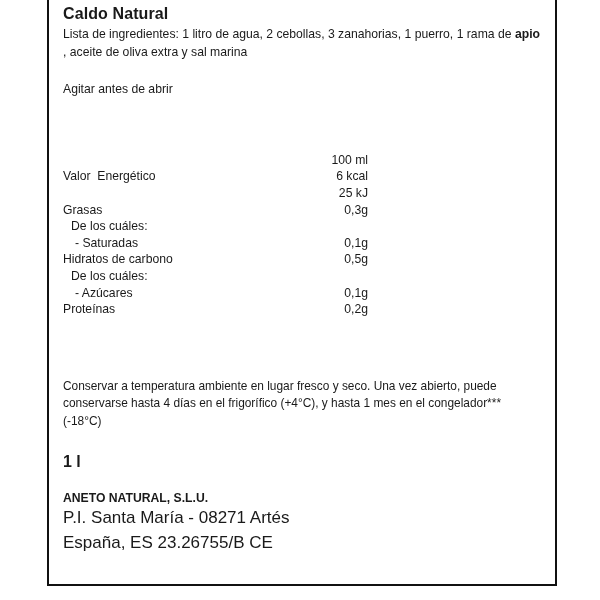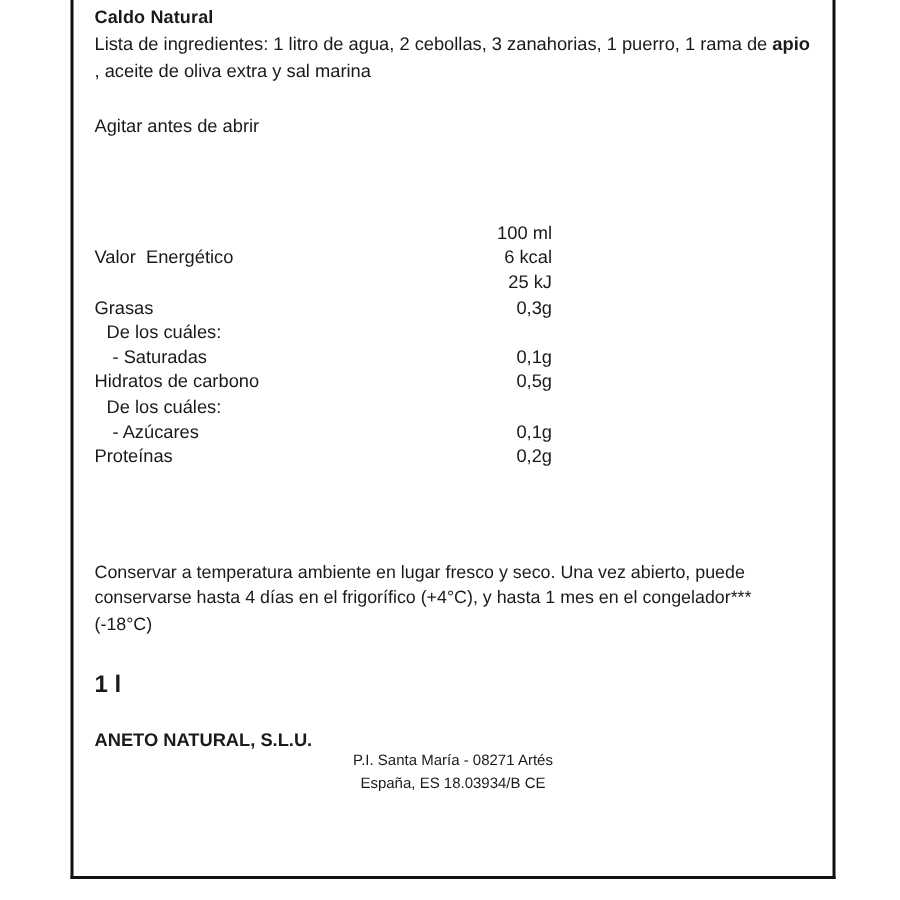--- a/index.html
+++ b/index.html
@@ -22,21 +22,21 @@
     width: 510px;
     height: 590px;
     border-left: 2px solid #111111;
     border-right: 2px solid #111111;
     border-bottom: 2px solid #111111;
     box-sizing: border-box;
     padding: 0 14px;
   }
 
   .title {
-    font-size: 12px;
+    font-size: 16px;
     font-weight: bold;
     margin-top: 8px;
     line-height: 1.25;
     letter-spacing: 0.1px;
   }
 
   .ingredients {
     font-size: 12.2px;
     line-height: 1.47;
     margin-top: 2px;
@@ -85,24 +85,23 @@
     font-weight: bold;
     margin-top: 22px;
   }
 
   .company {
     font-size: 12.2px;
     font-weight: bold;
     margin-top: 20px;
   }
   .addr {
-    font-size: 10px;
+    font-size: 17px;
     line-height: 1.45;
     margin-top: 1px;
-    text-align: center;
   }
 </style>
 </head>
 <body>
 
 <div id="label-panel">
 
   <div class="title">Caldo Natural</div>
 
   <div class="ingredients"><span>Lista de ingredientes: 1 litro de agua, 2 cebollas, 3 zanahorias, 1 puerro, 1 rama de </span><b>apio</b><span> , aceite de oliva extra y sal marina</span></div>
@@ -153,15 +152,15 @@
         </tr>
       </tbody>
   </table>
 
   <div class="storage">Conservar a temperatura ambiente en lugar fresco y seco. Una vez abierto, puede conservarse hasta 4 días en el frigorífico (+4°C), y hasta 1 mes en el congelador*** (-18°C)</div>
 
   <div class="volume">1 l</div>
 
   <div class="company">ANETO NATURAL, S.L.U.</div>
   <div class="addr">P.I. Santa María - 08271 Artés</div>
-  <div class="addr">España,  ES 18.03934/B CE</div>
+  <div class="addr">España,  ES 23.26755/B CE</div>
 
 </div>
 
 </body></html>

